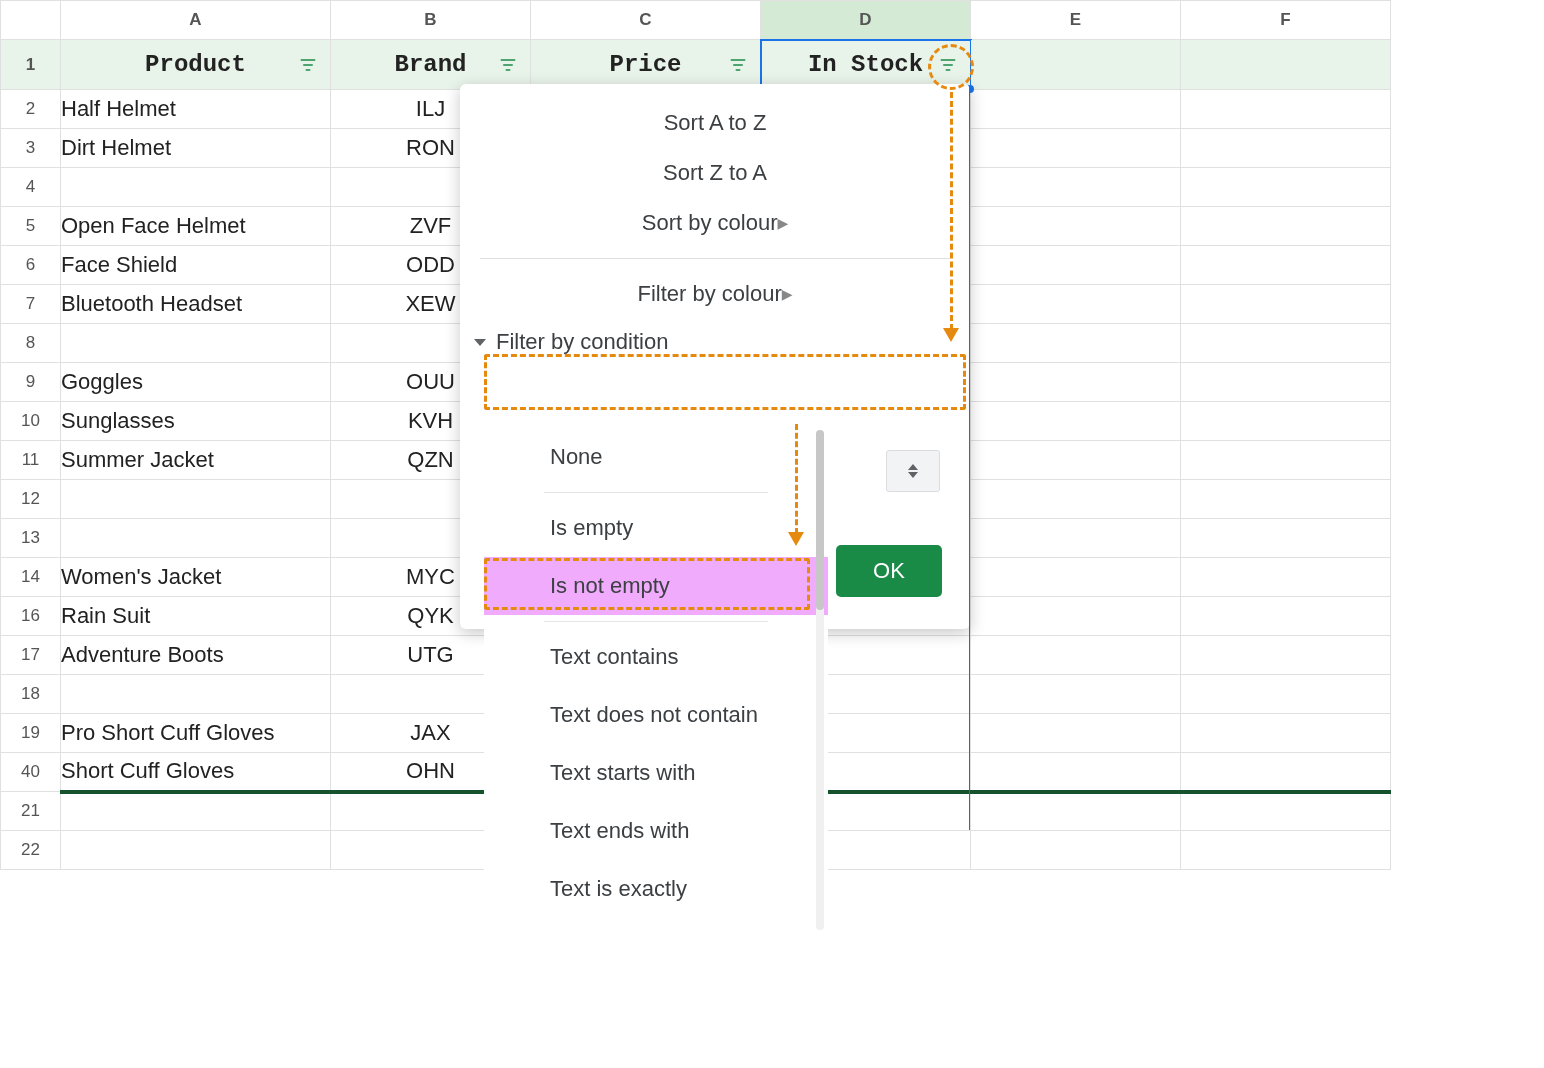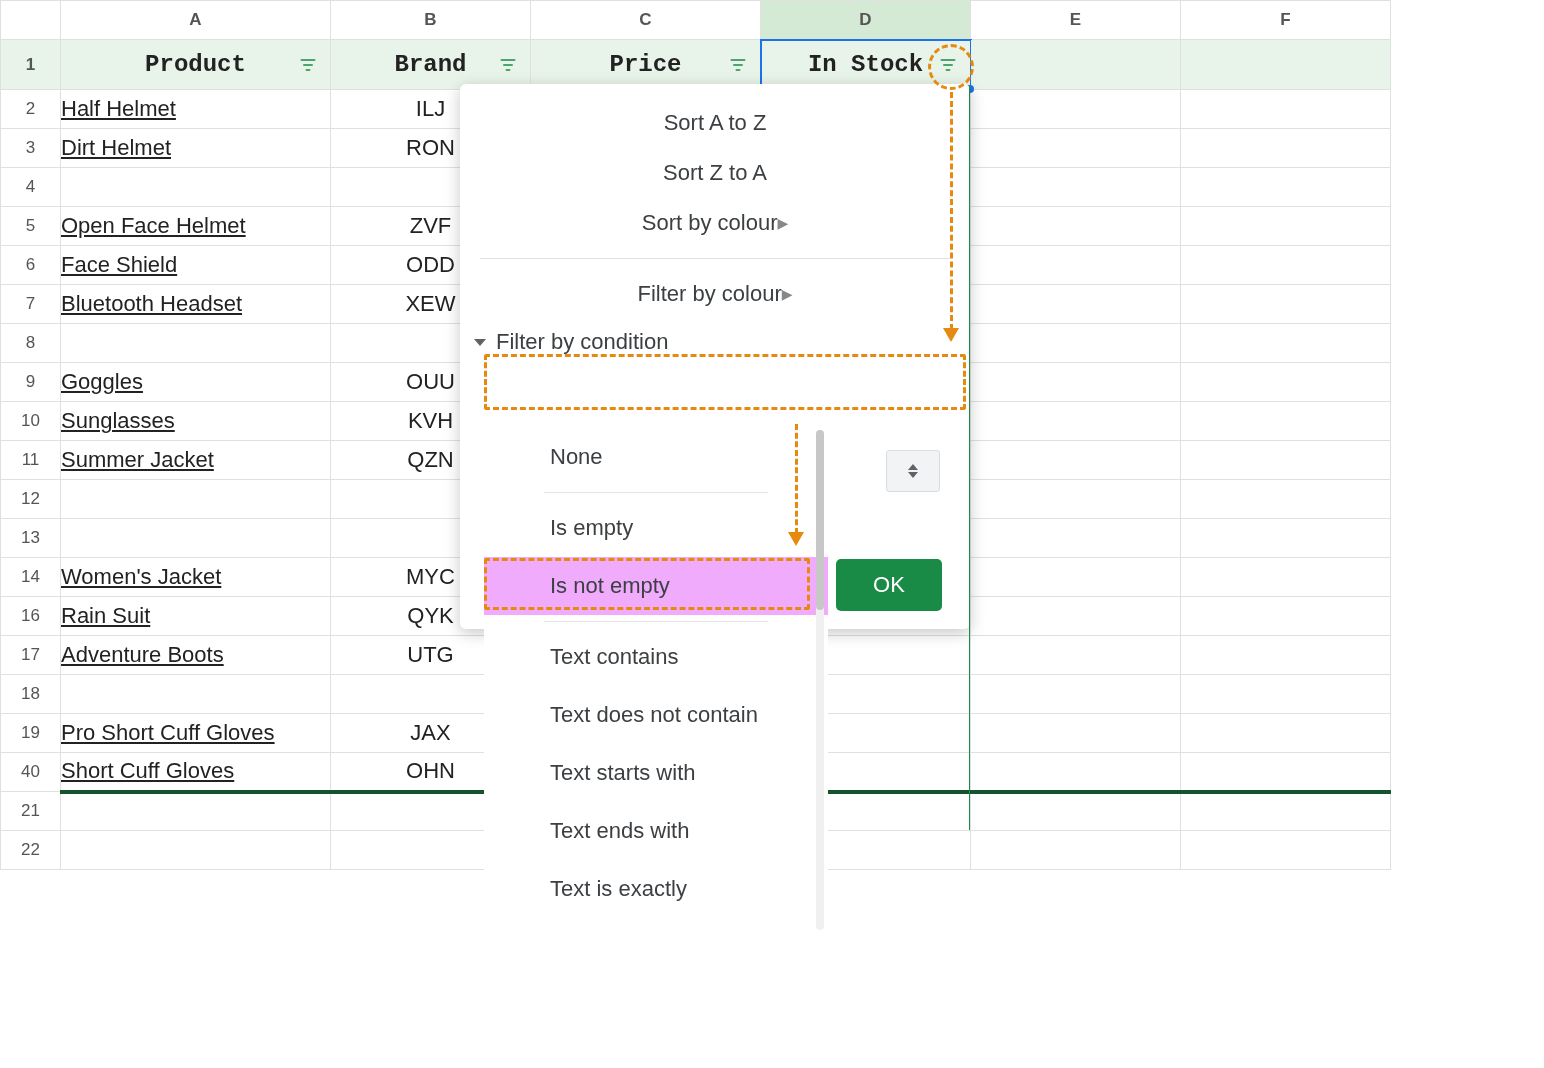--- a/index.html
+++ b/index.html
@@ -67,21 +67,21 @@
     transform: translateY(-50%);
     width: 20px;
     height: 20px;
   }
   .filter-icon svg { width: 20px; height: 20px; }
   .data {
     font-size: 22px;
     color: #222;
     padding: 6px 10px;
   }
-  .colA { text-align: left; text-decoration: underline; }
+  .colA { text-align: left; }
   .colB { text-align: center; }
   .colD { text-align: left; padding-left: 14px; }
   .sel-d1 {
     outline: 2px solid #1a73e8;
     outline-offset: -1px;
   }
   .handle {
     position: absolute;
     right: -4px;
     bottom: -4px;
@@ -130,21 +130,21 @@
   .menu-section .caret {
     width: 0; height: 0;
     border-left: 6px solid transparent;
     border-right: 6px solid transparent;
     border-top: 7px solid #5f6368;
     margin-right: 10px;
   }
   .ok-btn {
     position: absolute;
     right: 28px;
-    bottom: 18px;
+    bottom: 32px;
     width: 106px;
     height: 52px;
     background: #1a8a47;
     color: #fff;
     font-size: 22px;
     border: none;
     border-radius: 5px;
     cursor: pointer;
   }
   .select-box {

